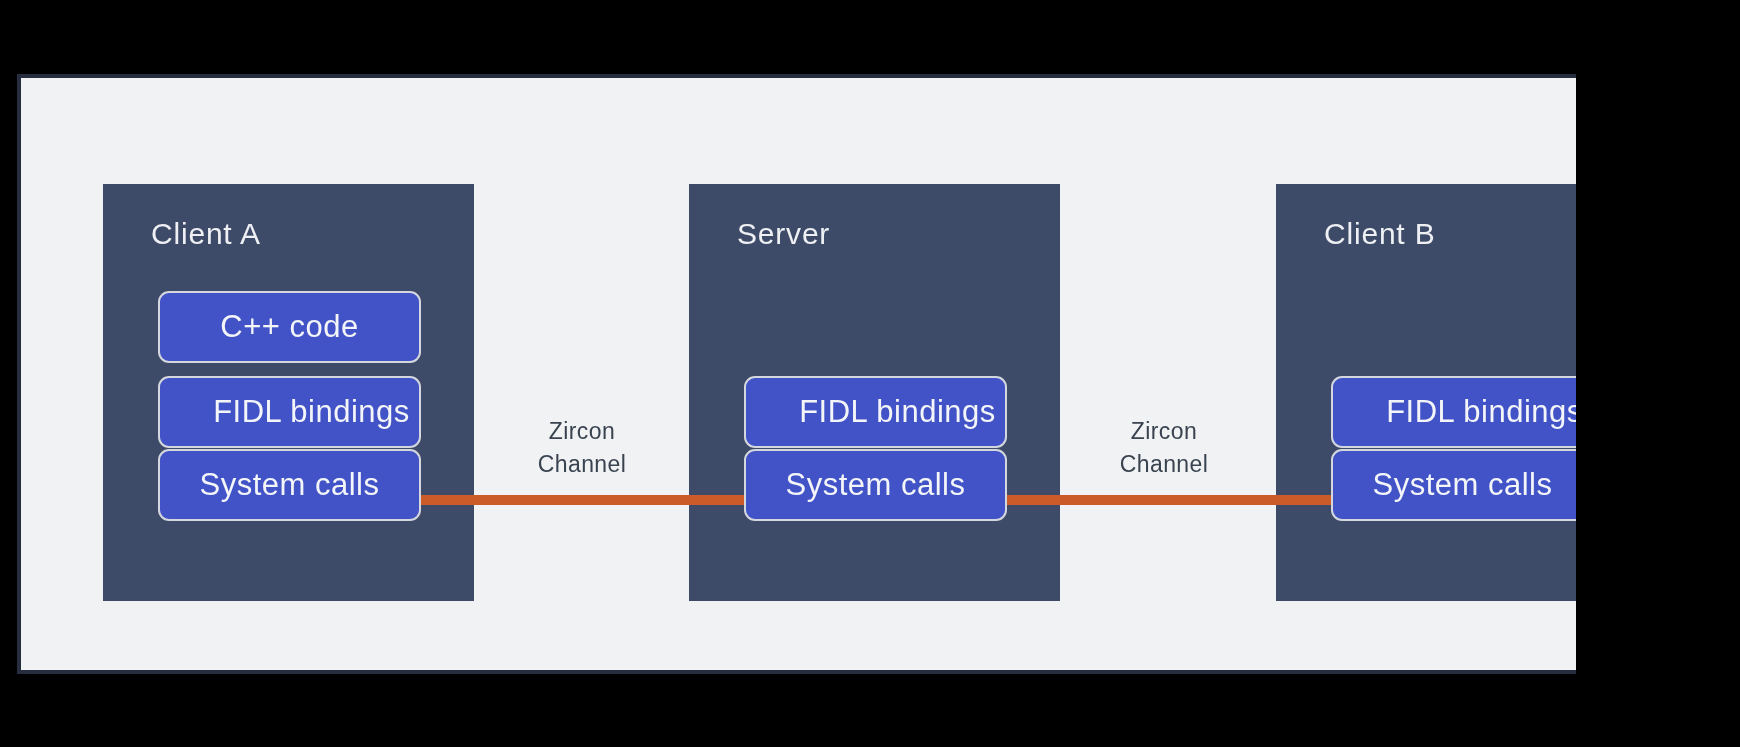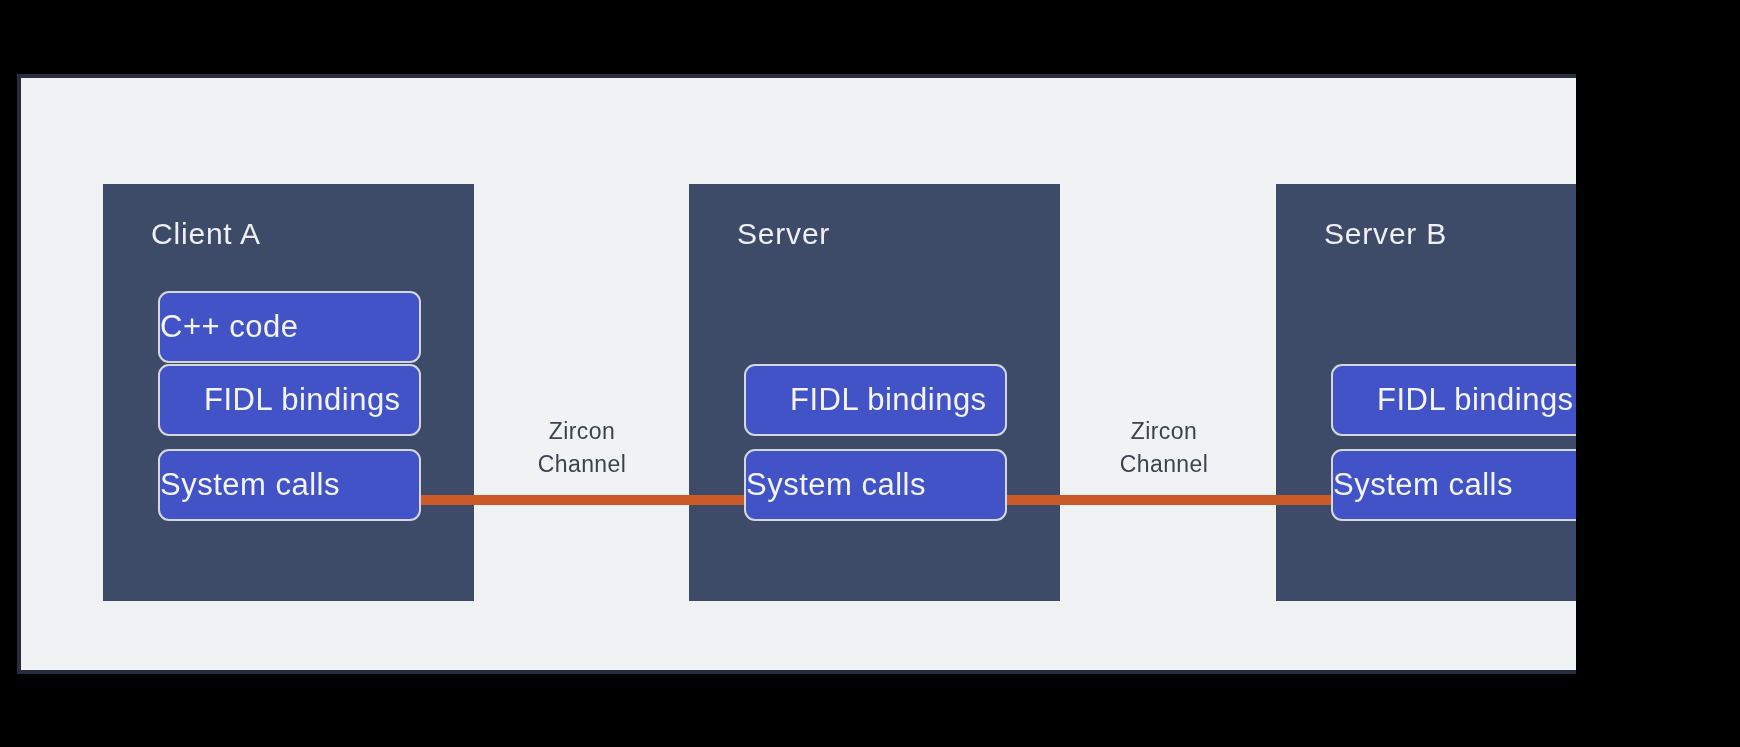--- a/index.html
+++ b/index.html
@@ -51,25 +51,25 @@
     position: absolute;
     left: 55px;
     width: 263px;
     height: 72px;
     box-sizing: border-box;
     background: var(--box-bg, #4153c6);
     border: 2px solid var(--box-border, #d4d7dd);
     border-radius: 11px;
     display: flex;
     align-items: center;
-    justify-content: flex-start;
+    justify-content: center;
     z-index: 3;
   }
   .layer-box.row-0 { top: 107px; }
-  .layer-box.row-1 { top: 180px; padding-left: 44px; }
+  .layer-box.row-1 { top: 192px; padding-left: 44px; }
   .layer-box.row-2 { top: 265px; }
   .layer-box span {
     font-size: 31px;
     letter-spacing: 0.5px;
     color: var(--box-text, #f3f5f8);
     white-space: nowrap;
   }
   .channel-line {
     position: absolute;
     top: 417px;
@@ -117,21 +117,21 @@
       <h2 class="panel-title">Server</h2>
       <div class="layer-box row-1">
         <span>FIDL bindings</span>
       </div>
       <div class="layer-box row-2">
         <span>System calls</span>
       </div>
     </section>
 
     <section class="panel pos-b">
-      <h2 class="panel-title">Server B</h2>
+      <h2 class="panel-title">Client B</h2>
       <div class="layer-box row-1">
         <span>FIDL bindings</span>
       </div>
       <div class="layer-box row-2">
         <span>System calls</span>
       </div>
     </section>
 
     <div class="channel-line seg-left"></div>
     <div class="channel-line seg-right"></div>

